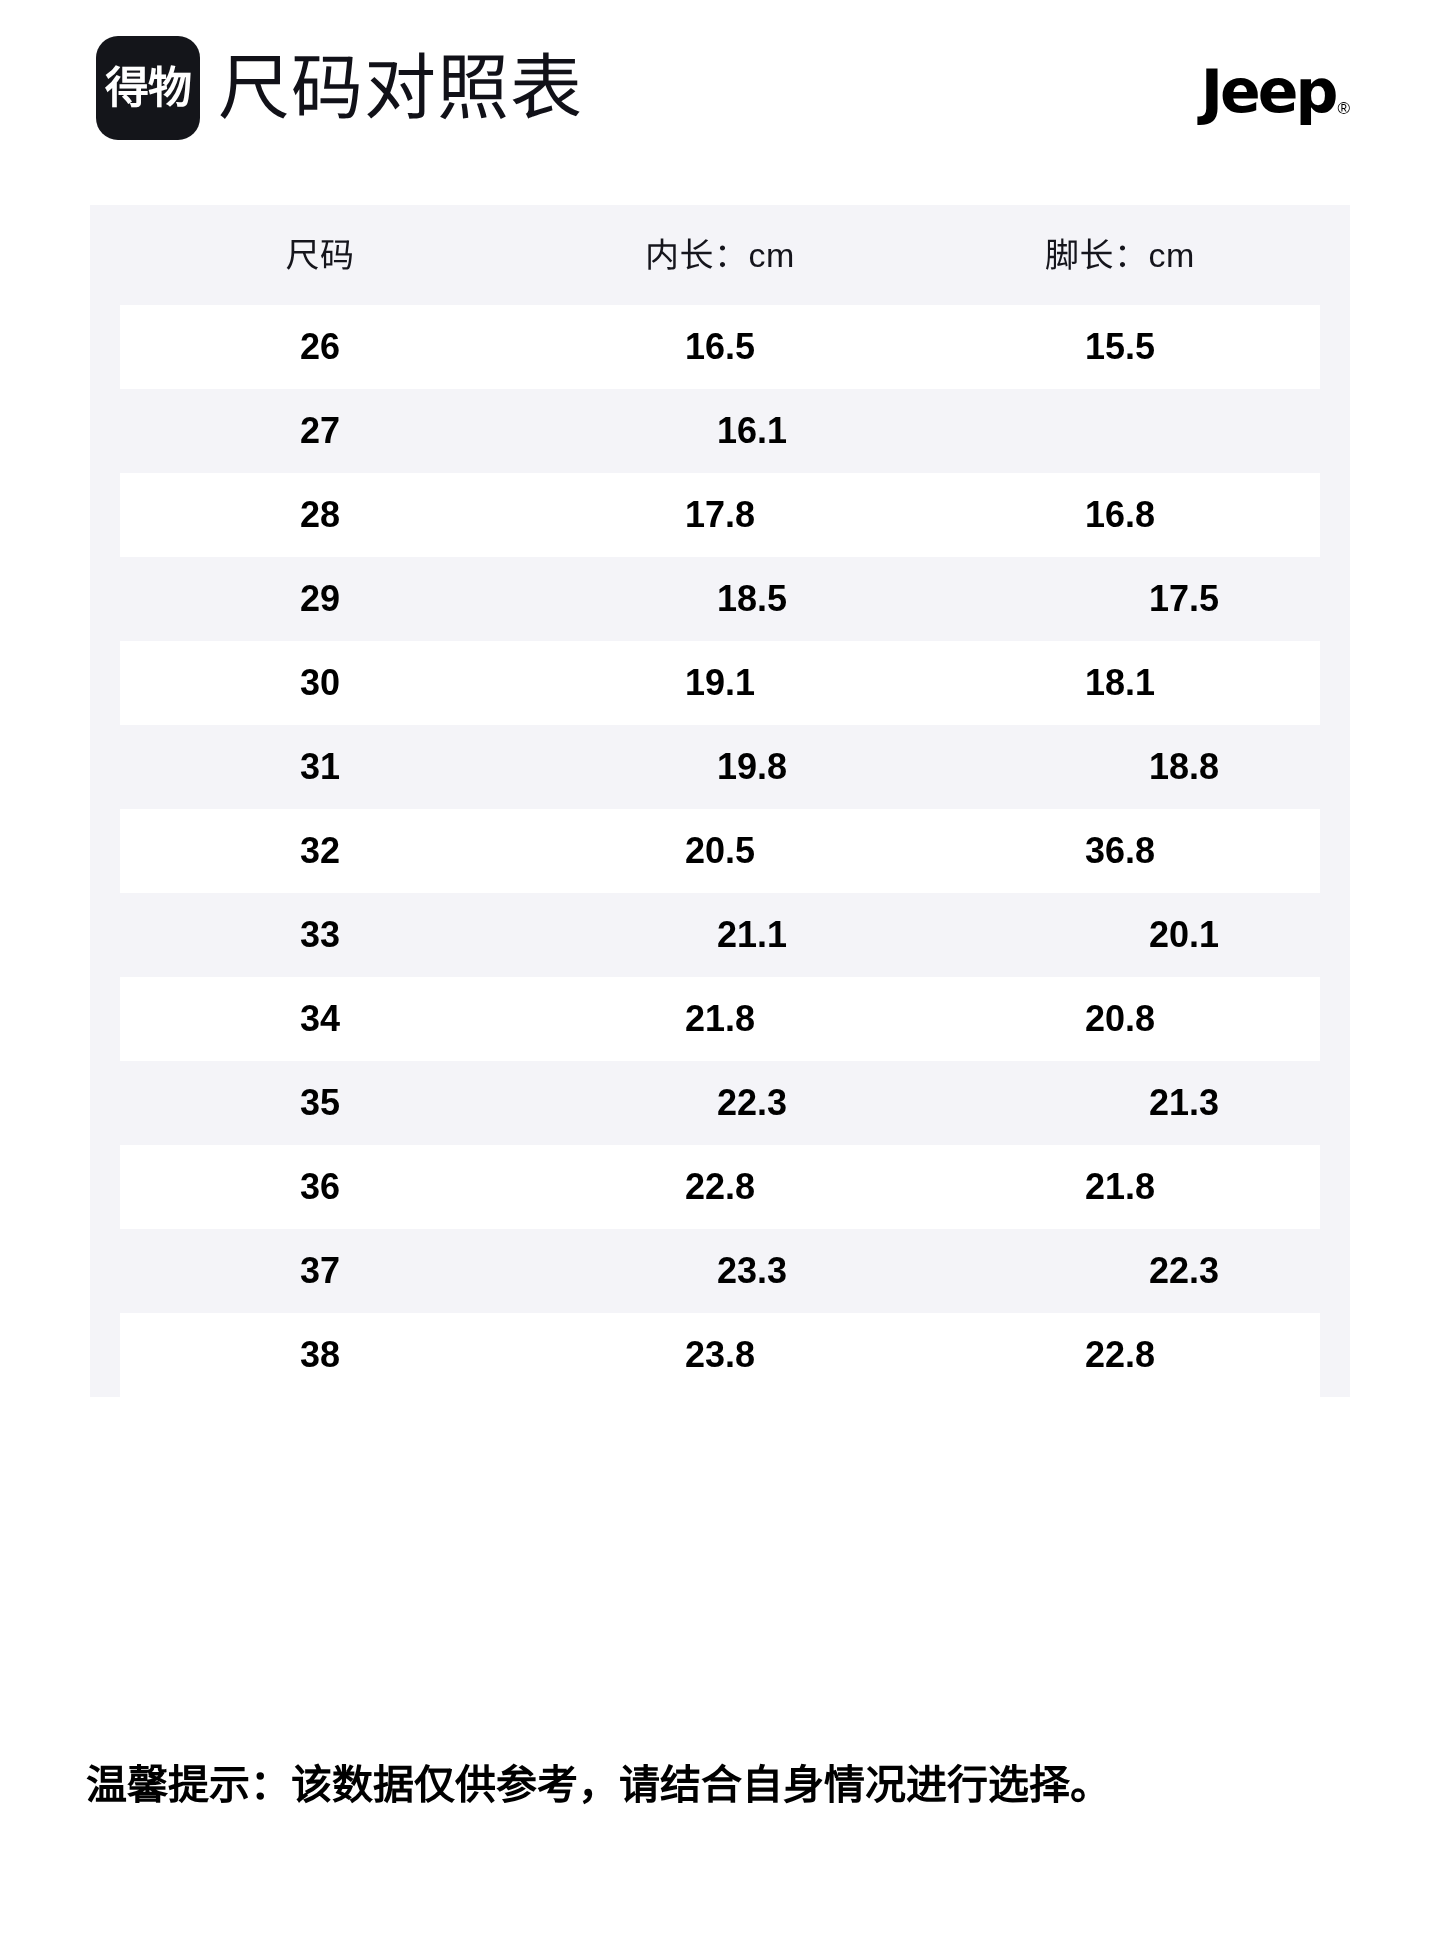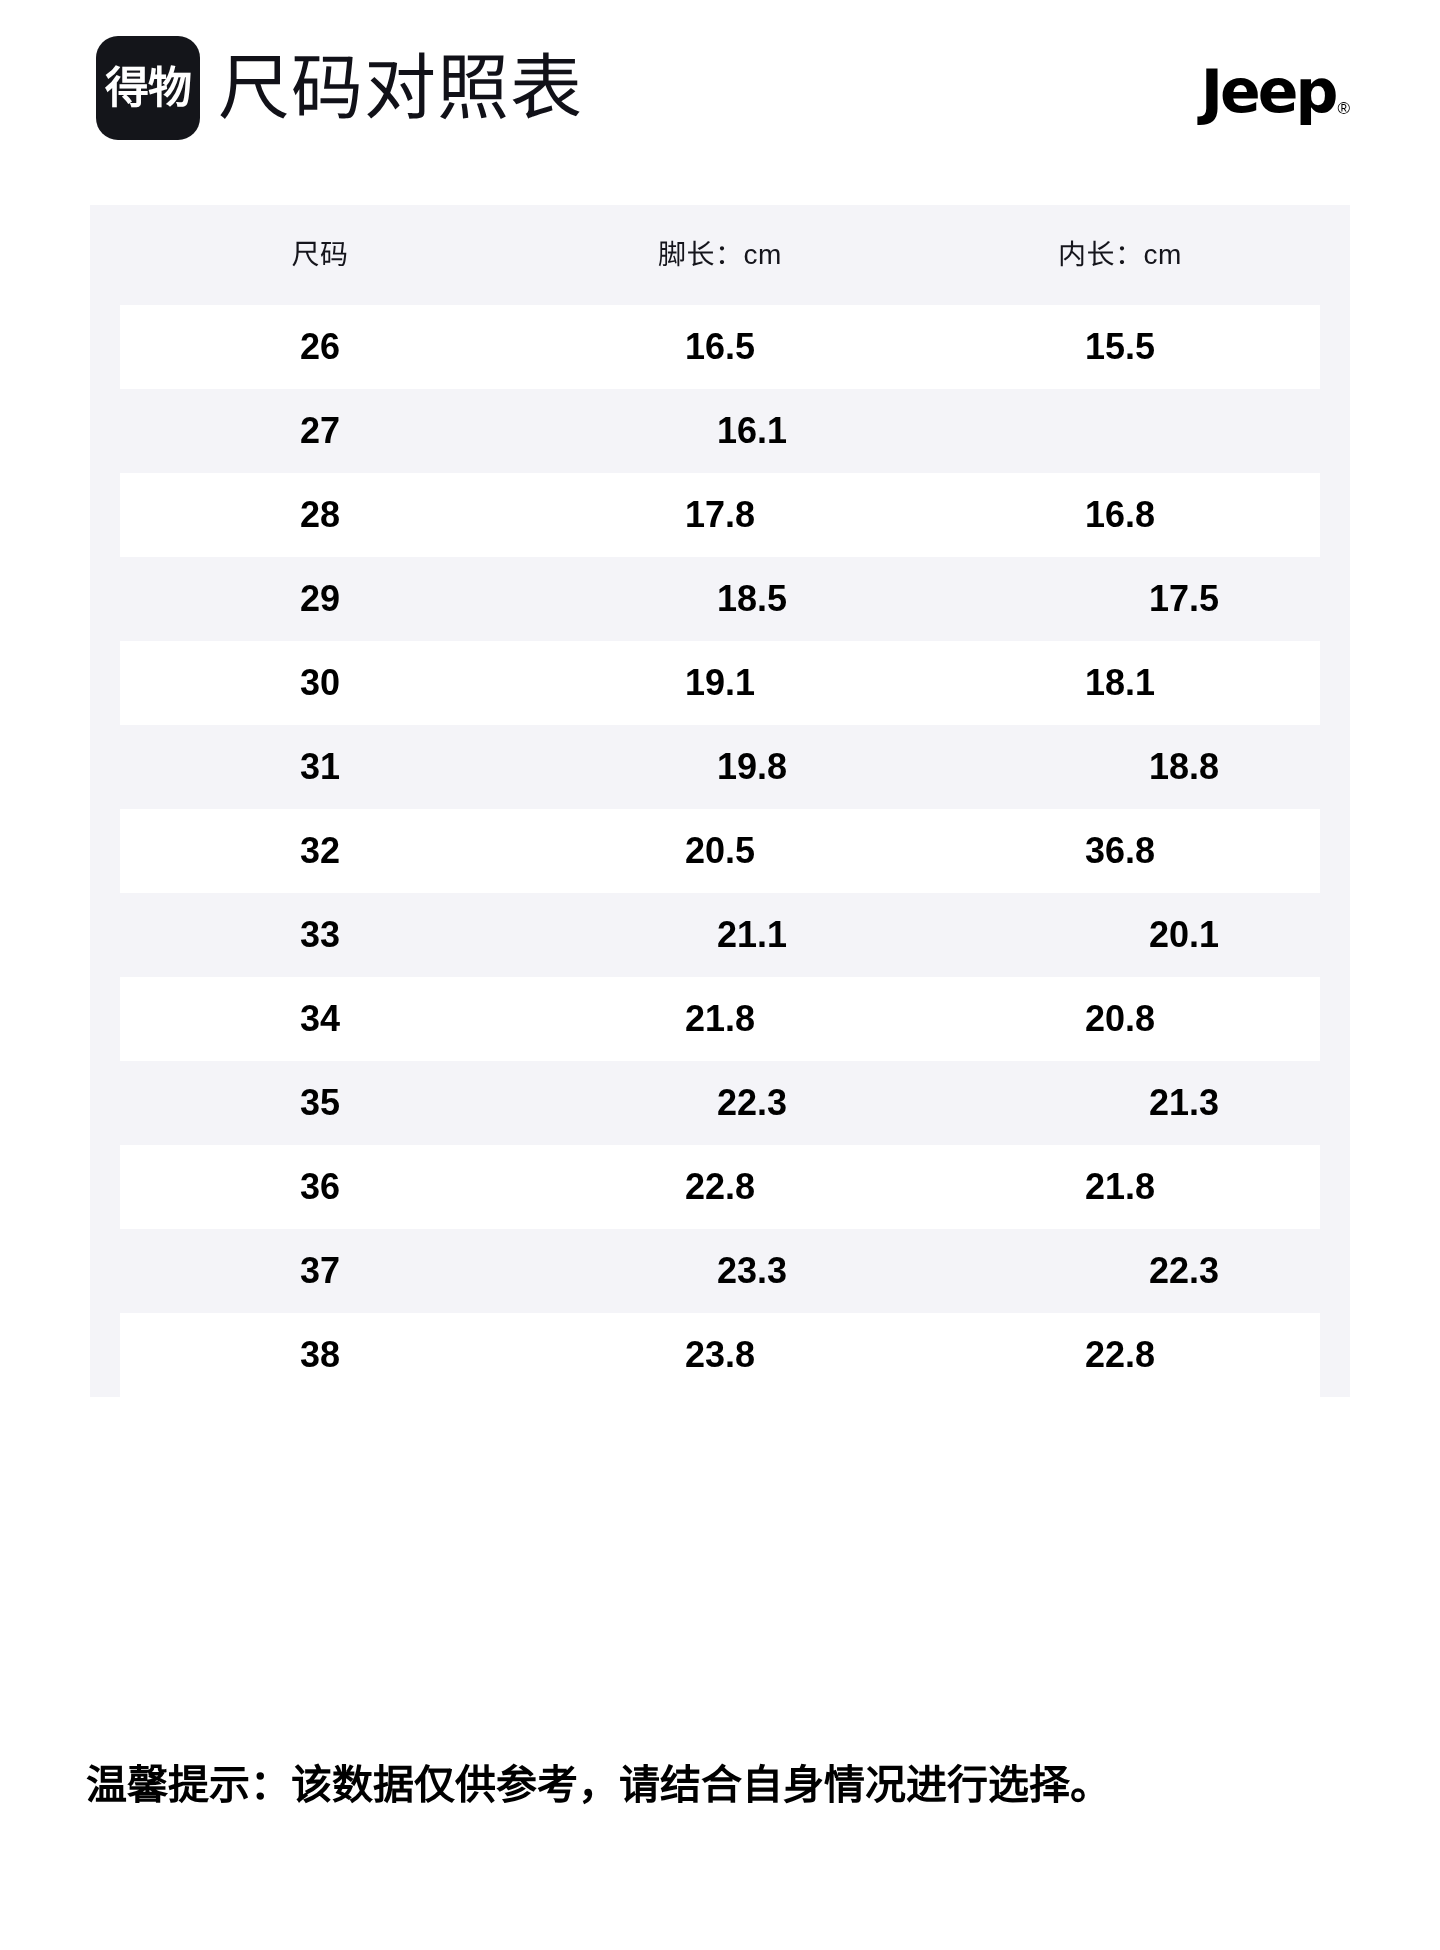--- a/index.html
+++ b/index.html
@@ -116,21 +116,21 @@
     box-sizing: border-box;
   }
 
   .head-row {
     height: 100px;
     width: 1260px;
     margin: 0;
     padding: 0 30px;
   }
   .head-cell {
-    font-size: 28px;
+    font-size: 34px;
     font-weight: 400;
     color: #15151c;
     text-align: center;
     letter-spacing: 0.5px;
     line-height: 1;
   }
 
   .data-row {
     height: 84px;
   }
@@ -187,22 +187,22 @@
       <span class="jeep-word">Jeep</span>
       <span class="jeep-reg">®</span>
     </div>
 
   </div>
 
   <div class="table-panel">
 
     <div class="table-row head-row">
       <div class="head-cell col-size">尺码</div>
+      <div class="head-cell col-inner">内长：cm</div>
       <div class="head-cell col-foot">脚长：cm</div>
-      <div class="head-cell col-inner">内长：cm</div>
     </div>
 
     <div id="rows-container">
         <div class="table-row data-row alt">
           <div class="cell col-size">26</div>
           <div class="cell col-inner">16.5</div>
           <div class="cell col-foot">15.5</div>
         </div>
         <div class="table-row data-row plain">
           <div class="cell col-size">27</div>

